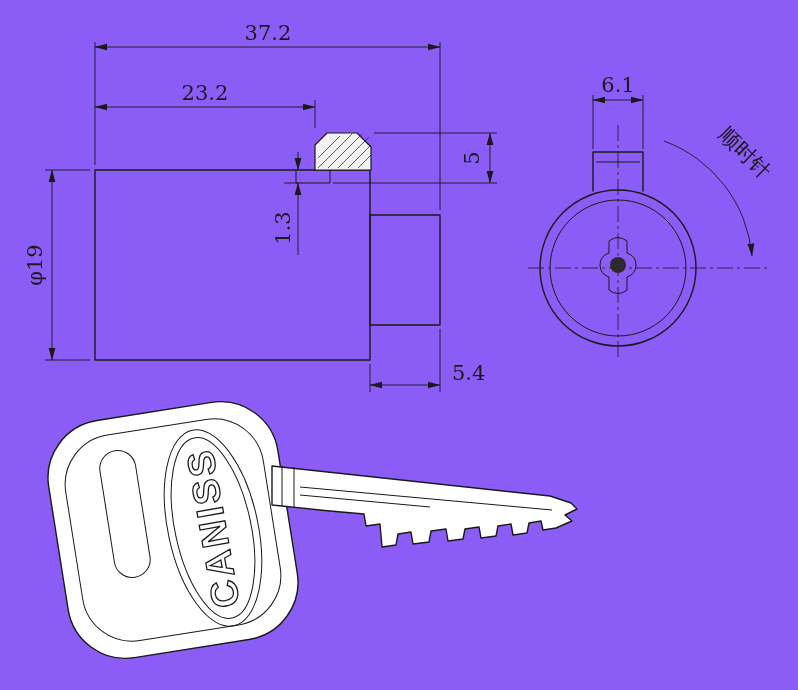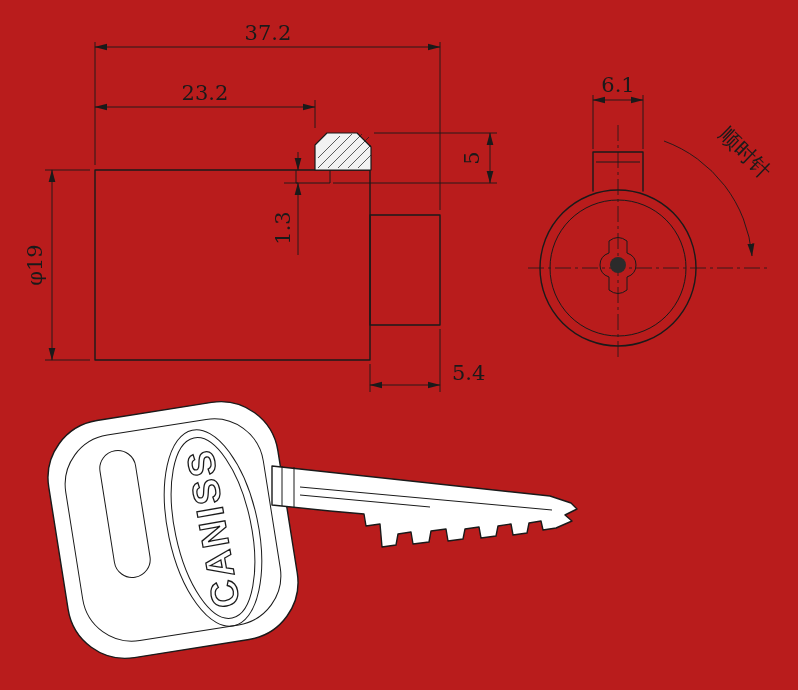--- a/index.html
+++ b/index.html
@@ -1,16 +1,16 @@
 <!DOCTYPE html>
 <html><head>
 <meta charset="utf-8">
 <style>
   html,body{margin:0;padding:0;background:#ffffff;}
-  .canvas{width:798px;height:690px;background:#b91c1c;position:relative;overflow:hidden;text-align:right;}
+  .canvas{width:798px;height:690px;background:#8b5cf6;position:relative;overflow:hidden;text-align:right;}
   svg{display:block;}
   
   .ol{fill:none;stroke:#1a1a1a;stroke-width:1.4;stroke-linejoin:round;stroke-linecap:round;}
   .ol-thin{fill:none;stroke:#1a1a1a;stroke-width:1;stroke-linejoin:round;}
   
   .dl{fill:none;stroke:#1a1a1a;stroke-width:0.9;}
   
   .cl{fill:none;stroke:#1a1a1a;stroke-width:0.8;stroke-dasharray:16 4 3 4;}
   .hatch{stroke:#1a1a1a;stroke-width:0.7;}
   text.dim{font-family:"DejaVu Serif","Liberation Serif",serif;font-size:21px;fill:#1a1a1a;}

